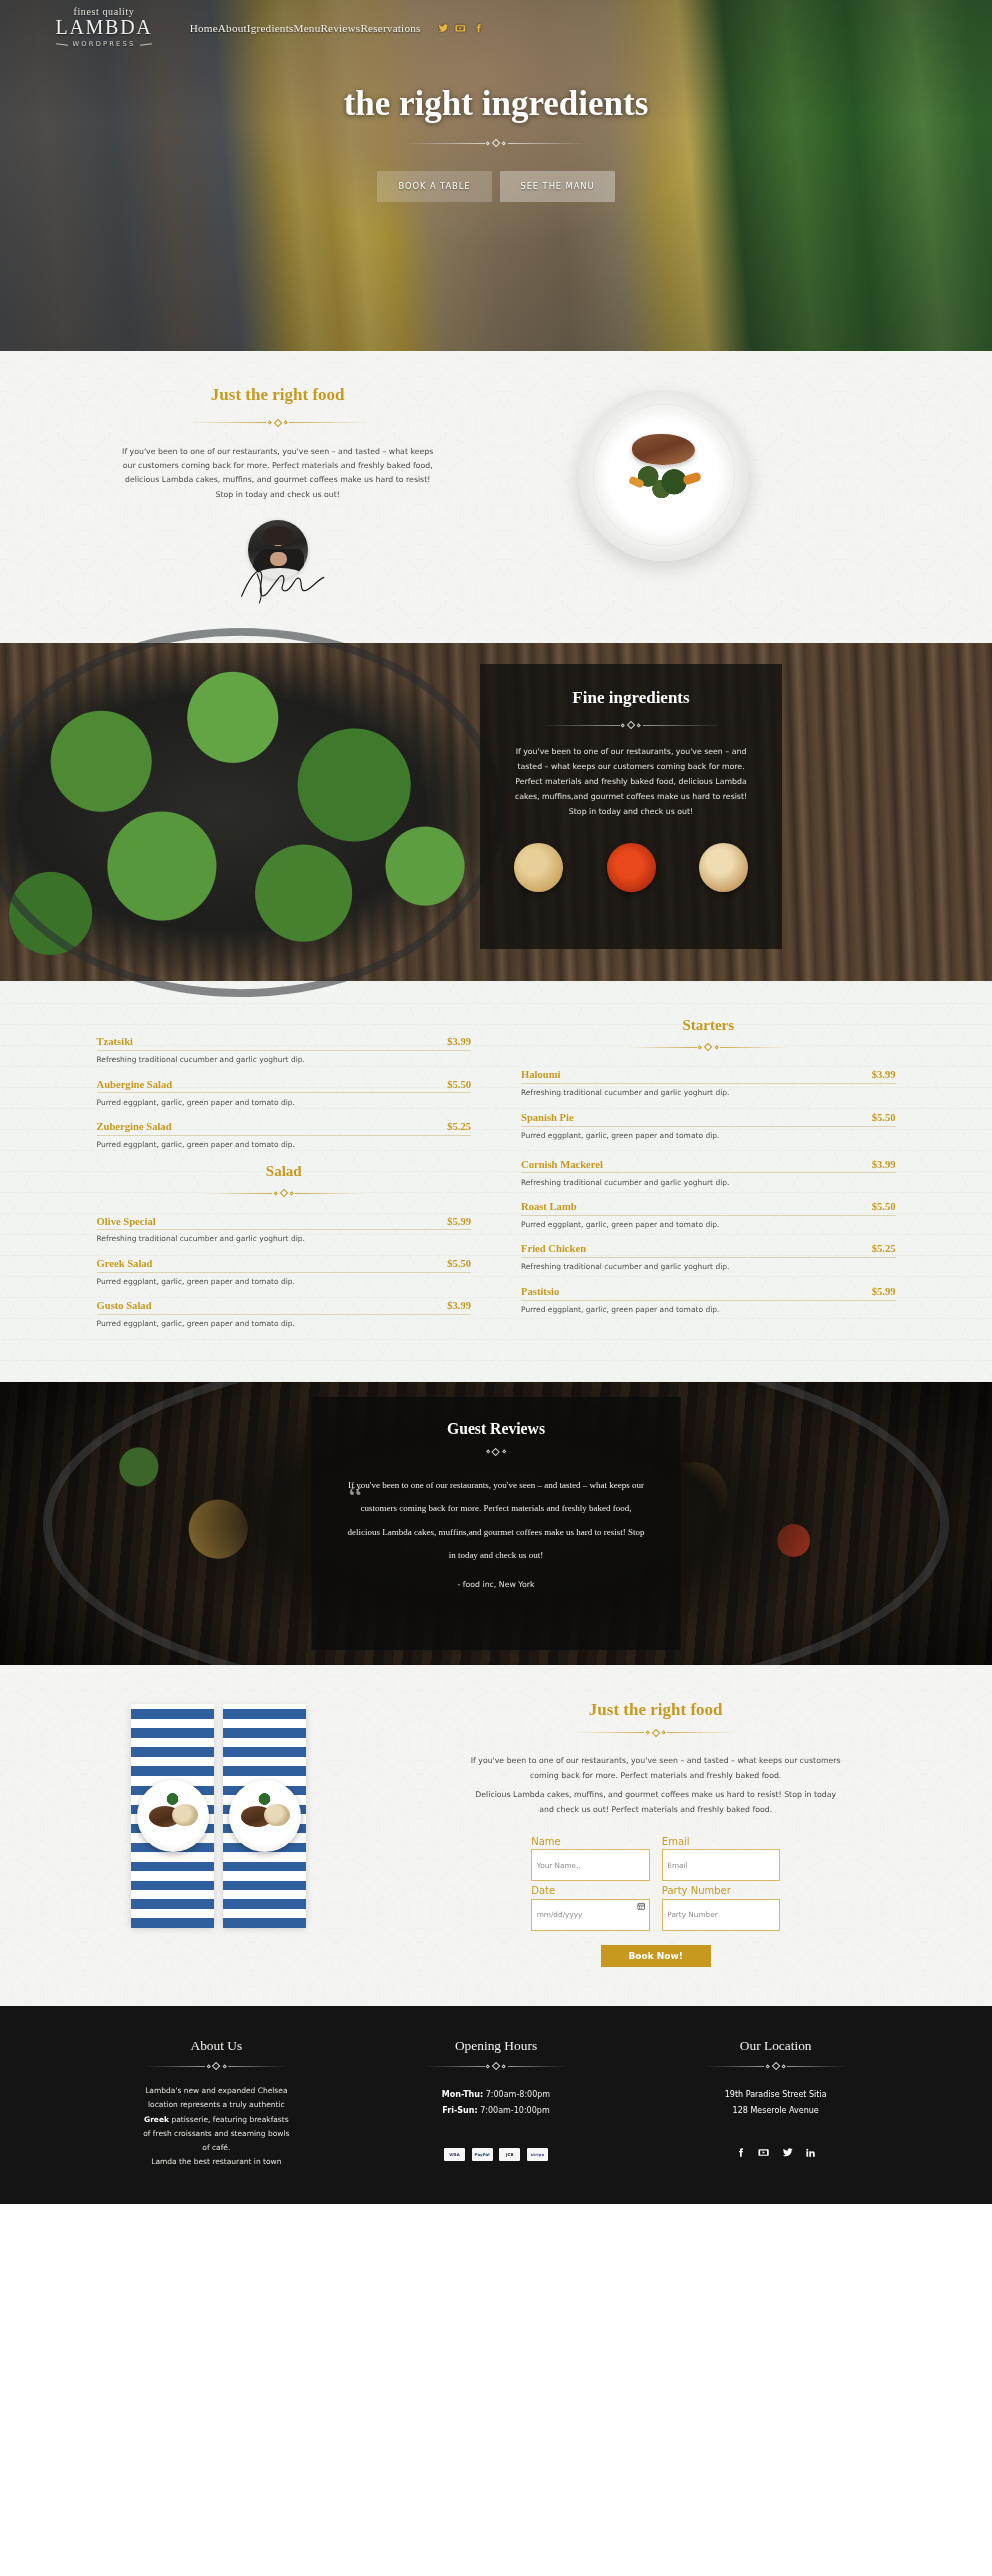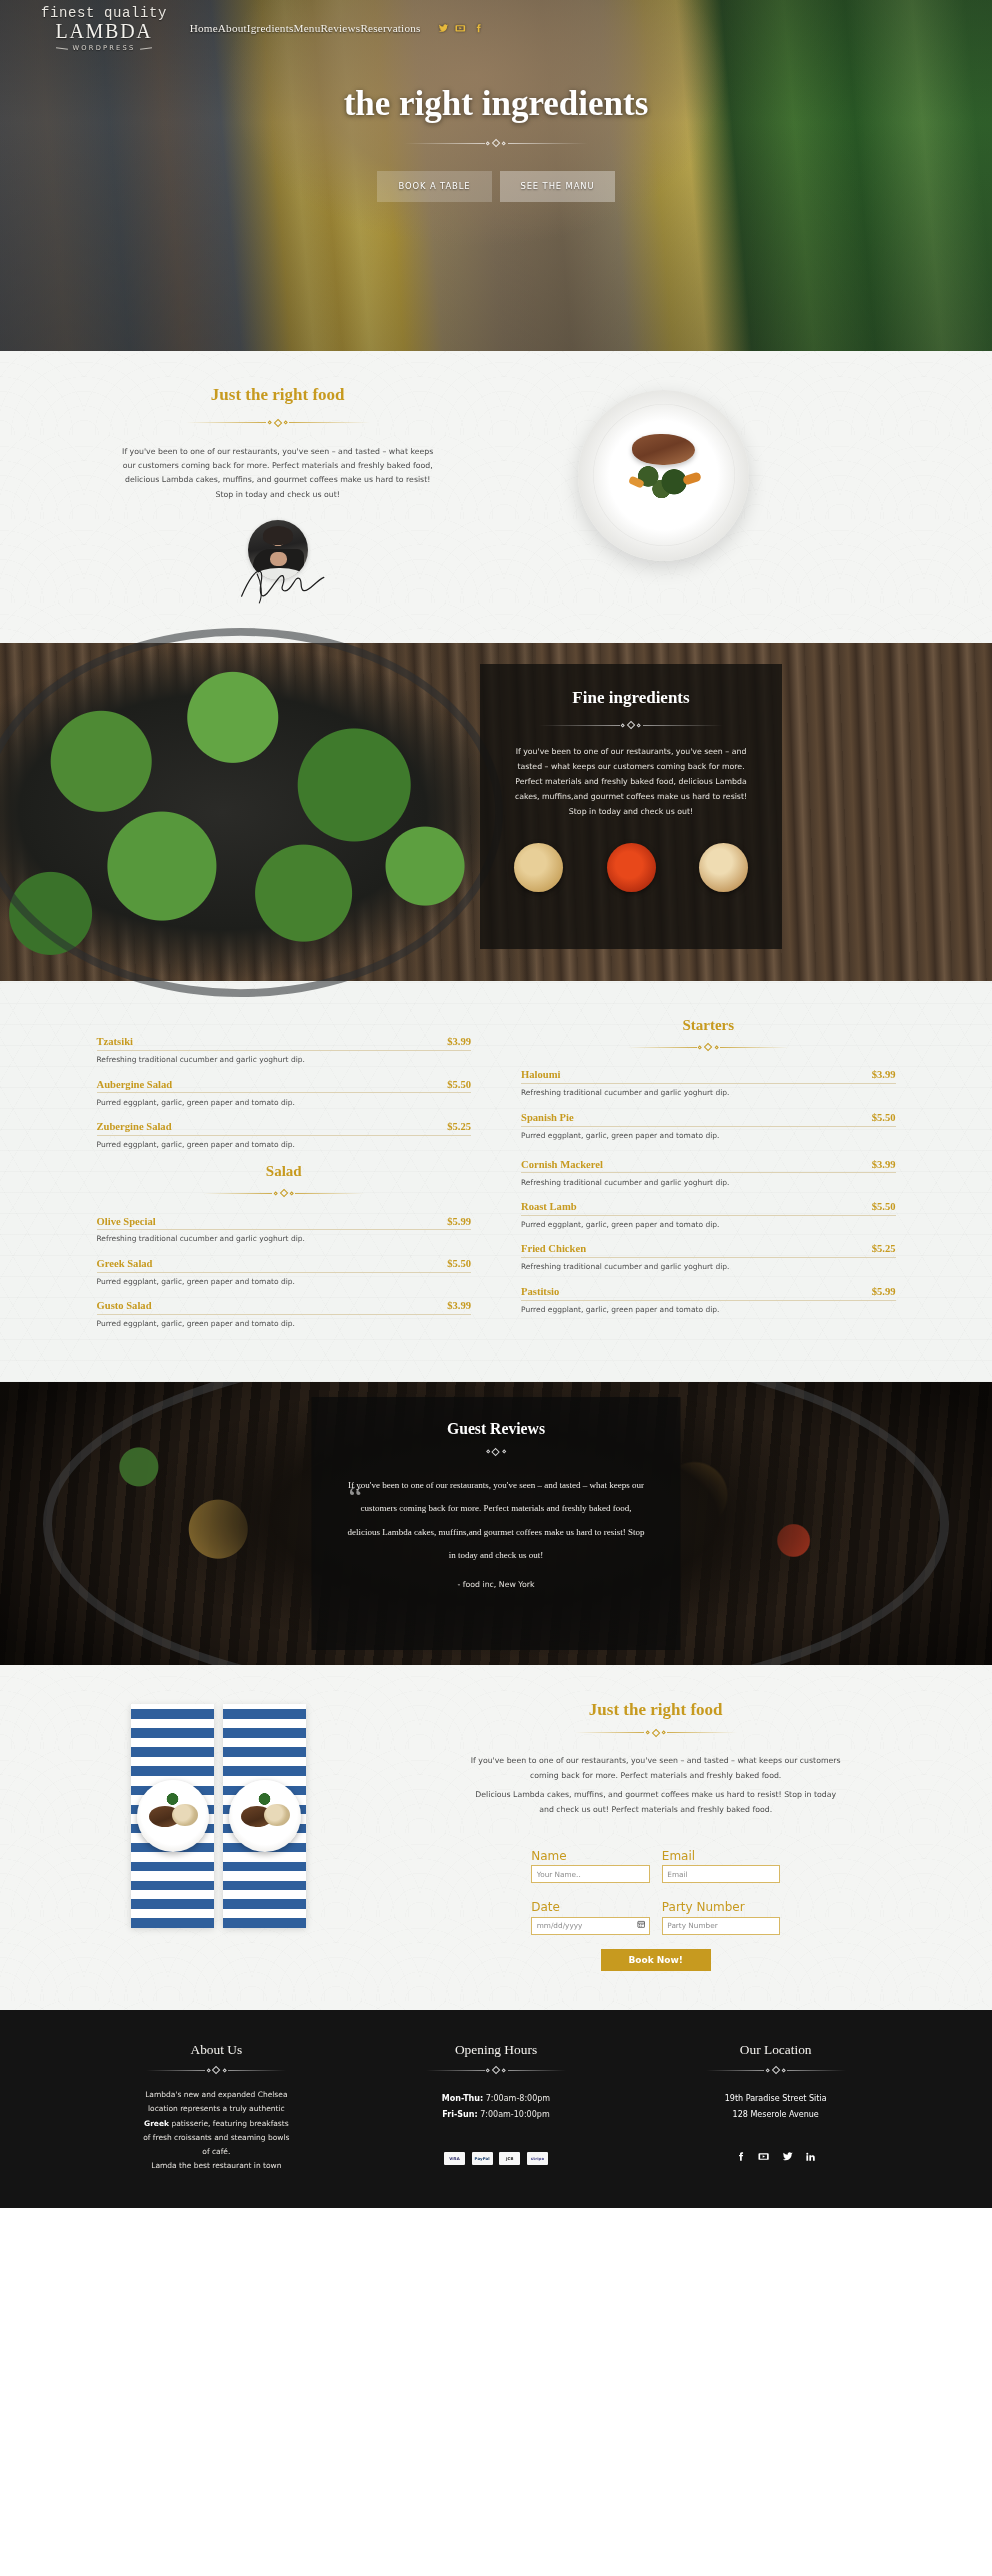--- a/index.html
+++ b/index.html
@@ -41,22 +41,22 @@
     display: flex; align-items: flex-start;
     padding: 3.4px 34px 0 34px;
     height: 61px;
   }
   .logo {
     width: 140px; text-align: center; color: #fff;
     padding-top: 2.2px;
     flex: 0 0 140px;
   }
   .logo-top {
-    font-size: 14px; letter-spacing: 0.6px; color: #e9e6e0;
-    font-family: Liberation Mono, monospace; line-height: 1.1;
+    font-size: 10px; letter-spacing: 0.6px; color: #e9e6e0;
+    font-family: Liberation Serif, serif; line-height: 1.1;
     text-shadow: 0 0.6px 1.1px rgba(0,0,0,.5);
   }
   .logo-main {
     font-family: "Liberation Serif", serif; font-size: 20px;
     letter-spacing: 1.7px; color: #f3f1ec; line-height: 1.05;
     text-shadow: 0 0.6px 1.7px rgba(0,0,0,.6);
   }
   .logo-sub {
     font-size: 6.7px; letter-spacing: 2.2px; color: #ded9d1;
     font-family: "DejaVu Sans", sans-serif;
@@ -363,25 +363,25 @@
   }
   .resv-right { flex: 1; padding-right: 50px; }
   .resv-right .sec-title { font-size: 17px; }
   .resv-right .orn { width: 162px; margin-top: 10px; }
   .resv-right .body-copy { margin-top: 17px; line-height: 1.95; }
   .form {
     width: 249px; margin: 17px auto 0 auto;
     display: grid; grid-template-columns: 1fr 1fr; gap: 2.2px 12.3px;
   }
   .fl {
-    font-size: 12px; color: #c79a1f; margin-top: 15px;
+    font-size: 10px; color: #c79a1f; margin-top: 2px;
     font-family: "DejaVu Sans", sans-serif;
   }
   .fi {
-    width: 100%; height: 18px; padding: 0 4.5px;
+    width: 100%; height: 32px; padding: 0 4.5px;
     border: 0.6px solid #d8b863; background: #ffffff;
     font-size: 7.3px; color: #555; outline: none;
     font-family: "DejaVu Sans", sans-serif;
   }
   .fi::placeholder { color: #8d8d8d; }
   .date-wrap { position: relative; }
   .date-wrap .cal-ic {
     position: absolute; right: 4.5px; top: 3.9px; width: 8.4px; height: 8.4px;
     pointer-events: none;
   }

